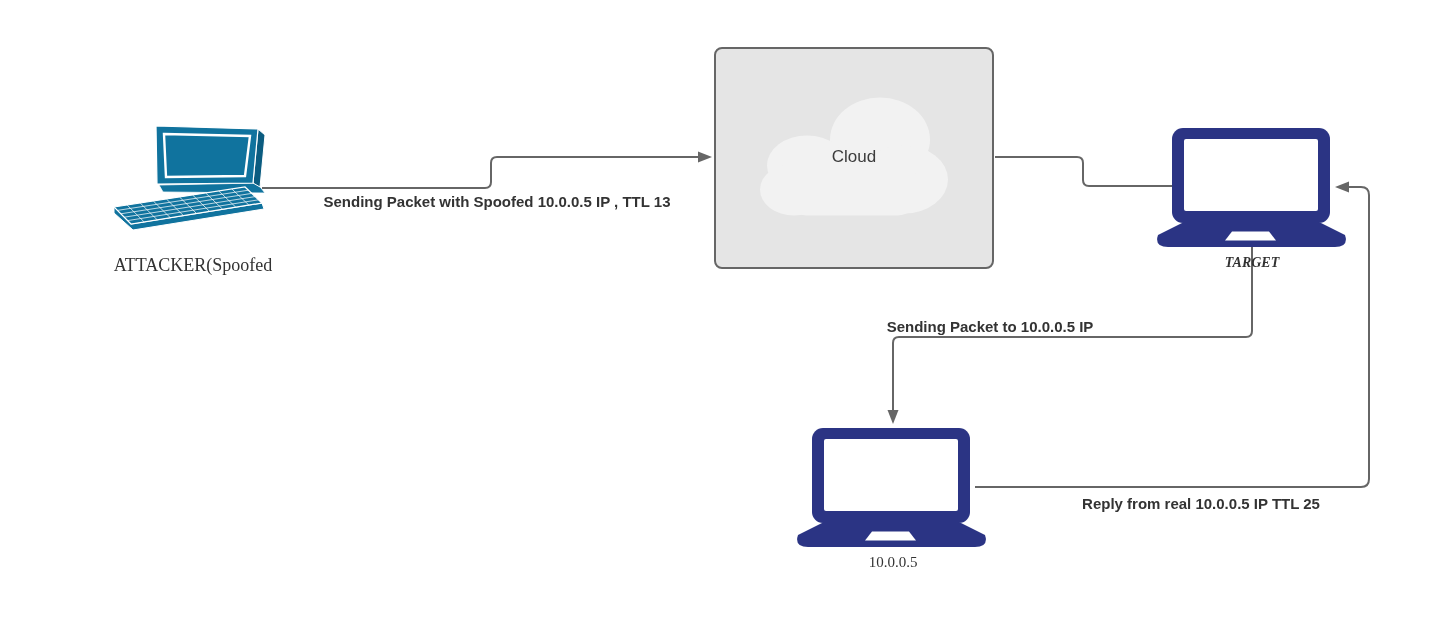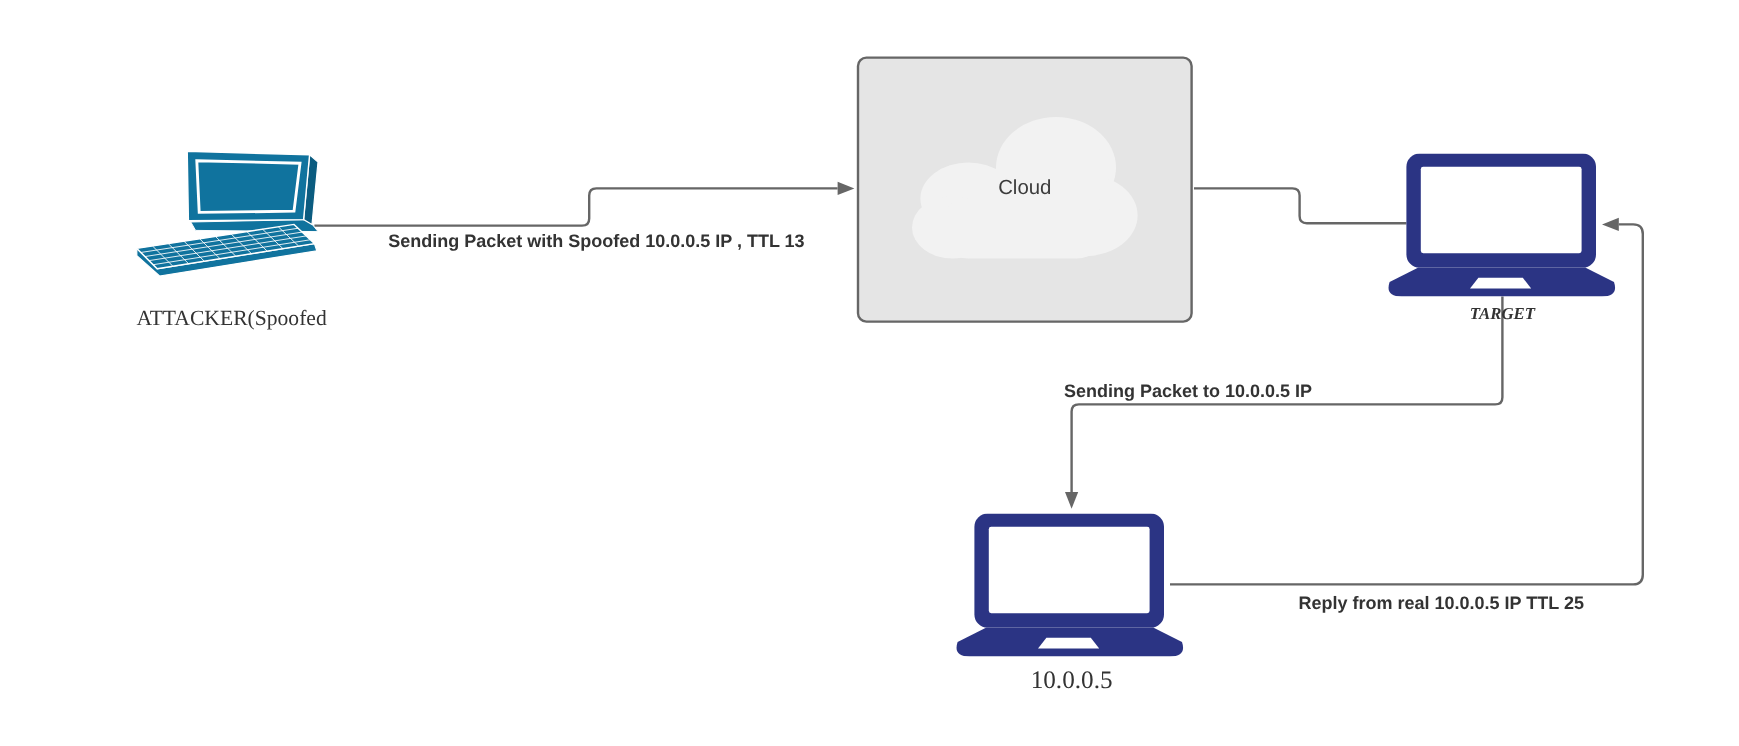--- a/index.html
+++ b/index.html
@@ -46,21 +46,21 @@
   .node-label {
     position: absolute;
     transform: translateX(-50%);
     text-align: right;
     color: #333333;
     white-space: nowrap;
     font-family: Liberation Serif, serif;
   }
   .attacker-label { left: 193px; top: 253px; font-size: 18px; line-height: 25px; }
   .target-label   { left: 1252px; top: 255px; font-size: 14px; font-weight: bold; font-style: italic; }
-  .realhost-label { left: 893px; top: 554px; font-size: 21px; }
+  .realhost-label { left: 893px; top: 554px; font-size: 15px; }
   
   .edge-label {
     position: absolute;
     font-size: 15px;
     font-weight: bold;
     color: #333333;
     white-space: nowrap;
   }
   .edge-label.below { transform: translateX(-50%); }
   .edge-label.strike { transform: translate(-50%, -50%); }

